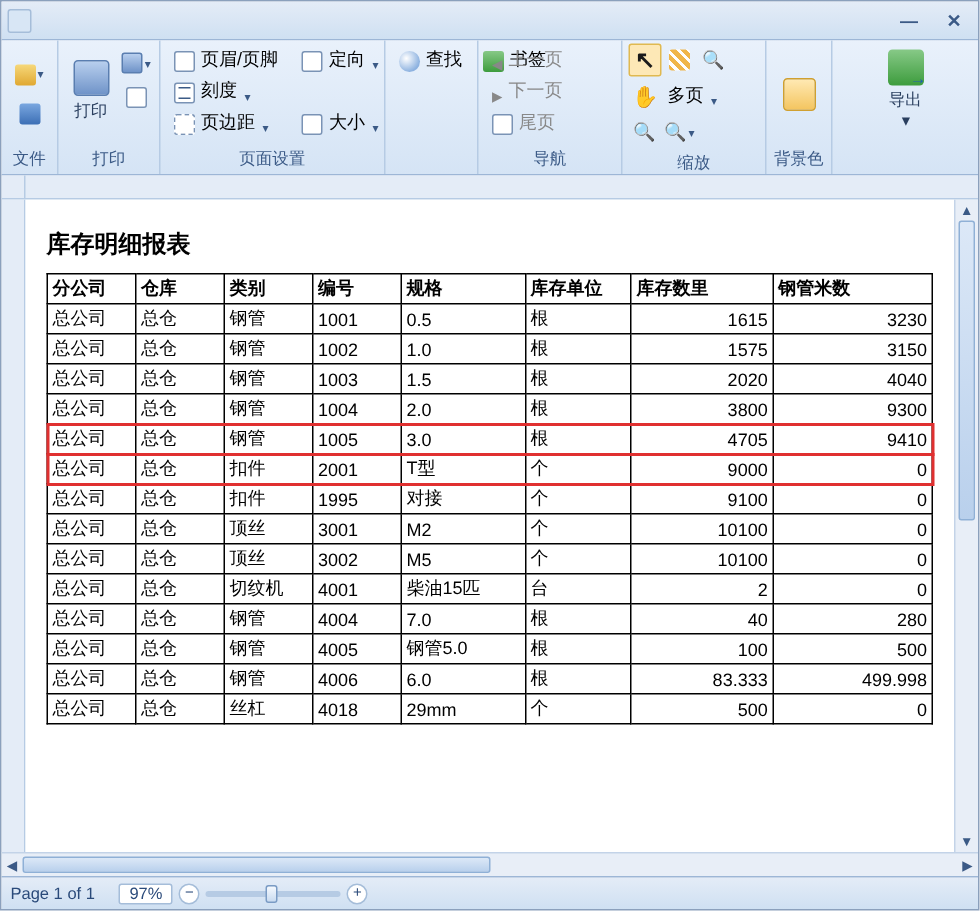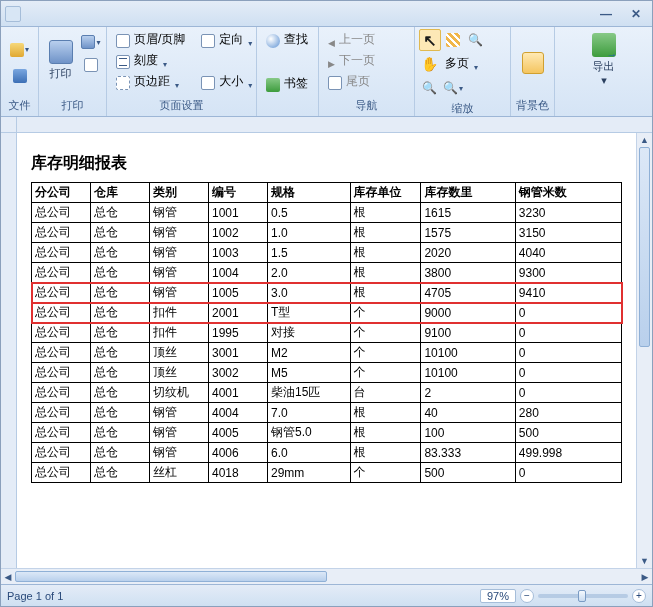--- a/index.html
+++ b/index.html
@@ -51,34 +51,34 @@
 
 .rulerbar { height: 16px; background: #e4ecf7; border-bottom: 1px solid #b6cbe4; display: flex; }
 .rcorner { width: 16px; border-right: 1px solid #b6cbe4; }
 .content { flex: 1; display: flex; overflow: hidden; position: relative; }
 .vruler { width: 16px; background: #e4ecf7; border-right: 1px solid #b6cbe4; }
 .page-area { flex: 1; overflow: auto; background: #fff; padding: 20px 14px; }
 .page-area h2 { font-size: 16px; font-weight: bold; margin-bottom: 8px; color: #000; }
 table.report { border-collapse: collapse; width: 100%; table-layout: fixed; }
 table.report th, table.report td { border: 1px solid #000; padding: 1px 3px; font-size: 12px; height: 17px; overflow: hidden; white-space: nowrap; }
 table.report th { font-weight: bold; text-align: left; }
-.num { }
+.num { text-align: right; }
 .hl { outline: 2px solid #e03030; outline-offset: -1px; }
 
 
 .vscroll { width: 16px; background: #e8eef7; border-left: 1px solid #c3d3e8; position: relative; }
 .vscroll .thumb { position: absolute; top: 14px; left: 2px; right: 2px; height: 200px; background: linear-gradient(#dce8f7,#b9d0ec); border: 1px solid #8fb0d6; border-radius: 2px; }
 .vscroll .arr { position: absolute; left: 0; right: 0; height: 14px; display: flex; align-items: center; justify-content: center; color: #3b5a86; font-size: 9px; cursor: pointer; }
 .vscroll .arr.up { top: 0; } .vscroll .arr.dn { bottom: 0; }
 .hscrollbar { height: 16px; background: #e8eef7; border-top: 1px solid #c3d3e8; display: flex; align-items: center; }
 .hscrollbar .arr { width: 14px; text-align: center; color: #3b5a86; font-size: 9px; cursor: pointer; }
 .hscrollbar .track { flex: 1; position: relative; height: 100%; }
 .hscrollbar .thumb { position: absolute; top: 2px; bottom: 2px; left: 0; width: 50%; background: linear-gradient(#dce8f7,#b9d0ec); border: 1px solid #8fb0d6; border-radius: 2px; }
 
-.statusbar { height: 22px; background: linear-gradient(#e4ecf7,#cfe0f2); border-top: 1px solid #9db6d6; display: flex; align-items: center; justify-content: space-between; padding: 0 6px; font-size: 11px; color: #2a4a7a; gap: 16px; }
+.statusbar { height: 22px; background: linear-gradient(#e4ecf7,#cfe0f2); border-top: 1px solid #9db6d6; display: flex; align-items: center; padding: 0 6px; font-size: 11px; color: #2a4a7a; gap: 16px; }
 .zoomctl { display: flex; align-items: center; gap: 4px; }
 .zoompct { background: #fff; border: 1px solid #a5bdd9; padding: 0 6px; border-radius: 2px; }
 .zslider { width: 90px; height: 4px; background: #b6cbe4; border-radius: 2px; position: relative; }
 .zslider .knob { position: absolute; top: -4px; left: 44%; width: 8px; height: 12px; background: linear-gradient(#f5f9fe,#c9dbf0); border: 1px solid #7a9bc4; border-radius: 2px; }
 .zbtn { width: 14px; height: 14px; border: 1px solid #a5bdd9; border-radius: 7px; display: flex; align-items: center; justify-content: center; background: #fff; cursor: pointer; font-size: 10px; }
 
 
 .c0{width:10%}.c1{width:10%}.c2{width:10%}.c3{width:10%}.c4{width:14%}.c5{width:12%}.c6{width:16%}.c7{width:18%}
 </style>
 </head>
@@ -155,21 +155,21 @@
             <span class="smic ic-size"></span>
             <span>大小</span>
             <span class="carets">▾</span>
           </div>
       </div>
     </div>
     <div class="lbl">页面设置</div>
   </div>
 
   <div class="rgroup" style="width:62px">
-    <div class="body" style="flex-direction:column">
+    <div class="body" style="flex-direction:row">
       <div class="smallbtn">
           <span class="smic ic-find"></span>
           <span>查找</span>
         </div>
       <div style="height:20px"></div>
       <div class="smallbtn">
           <span class="smic ic-book"></span>
           <span>书签</span>
         </div>
     </div>

